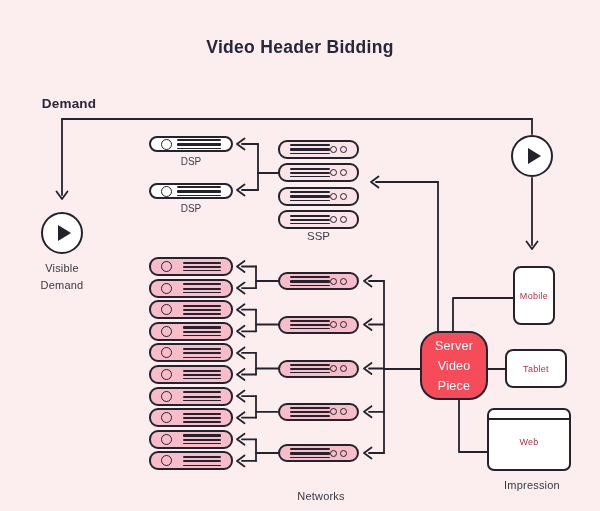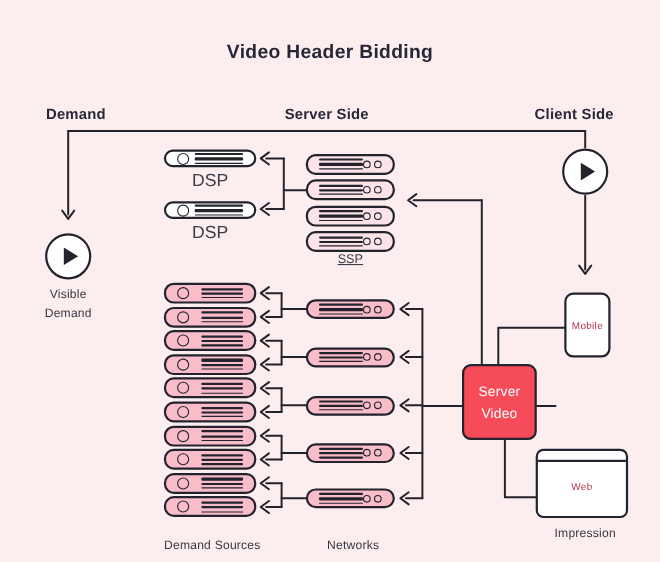--- a/index.html
+++ b/index.html
@@ -51,27 +51,27 @@
     border-radius:50%;background:#fff;box-sizing:border-box;
     display:flex;align-items:center;justify-content:center;
   }
   .play .tri{
     width:0;height:0;margin-left:4px;
     border-left:13px solid var(--outline);
     border-top:8px solid transparent;border-bottom:8px solid transparent;
   }
 
   .lbl{position:absolute;text-align:center;color:var(--text-mid);}
-  .lbl.small{font-size:16px;}
+  .lbl.small{font-size:10px;}
   .lbl.med{font-size:11px;color:#383845;letter-spacing:.2px;}
   .two-line{line-height:17px;}
 
   #ssp-piece{
     position:absolute;left:420px;top:315px;width:68px;height:69px;box-sizing:border-box;
-    background:var(--accent);border:2px solid var(--outline);border-radius:8px;
+    background:var(--accent);border:2px solid var(--outline);border-radius:19px;
     color:#fff;font-size:12.5px;font-weight:500;text-align:center;
     display:flex;flex-direction:column;justify-content:center;line-height:20px;letter-spacing:.2px;
   }
 
   .device{
     position:absolute;box-sizing:border-box;background:#fff;border:2px solid var(--outline);
     display:flex;align-items:center;justify-content:center;
     color:var(--dev-red);font-size:9px;font-weight:500;letter-spacing:.3px;
   }
   #dev-mobile{left:513px;top:250px;width:42px;height:59px;border-radius:8px;text-align:center;}
@@ -143,53 +143,54 @@
       <path d="M256,423.3 V444.9" fill="none" stroke="#23232E" stroke-width="1.8" stroke-linecap="round" stroke-linejoin="round"></path>
       <path d="M256,423.3 H242" fill="none" stroke="#23232E" stroke-width="1.8" stroke-linecap="round" stroke-linejoin="round"></path>
       <path d="M244.5,417.8 L237,423.3 L244.5,428.8" fill="none" stroke="#23232E" stroke-width="1.8" stroke-linecap="round" stroke-linejoin="round"></path>
       <path d="M256,444.9 H242" fill="none" stroke="#23232E" stroke-width="1.8" stroke-linecap="round" stroke-linejoin="round"></path>
       <path d="M244.5,439.4 L237,444.9 L244.5,450.4" fill="none" stroke="#23232E" stroke-width="1.8" stroke-linecap="round" stroke-linejoin="round"></path>
     </svg>
 
   <div class="title">Video Header Bidding</div>
 
   <div class="colhead" id="head-demand">Demand</div>
-  <div class="colhead" id="head-server">Server Side</div>
-  <div class="colhead" id="head-client">Client Side</div>
 
   <div class="play" style="left:41px;top:196px;">
     <span class="tri"></span>
   </div>
   <div class="lbl med two-line" style="left:12px;top:244px;width:100px;">
     <div>Visible</div>
     <div>Demand</div>
   </div>
 
   <div class="play" style="left:511px;top:119px;">
     <span class="tri"></span>
   </div>
 
   <div class="lbl small" style="left:149px;top:140px;width:84px;">DSP</div>
   <div class="lbl small" style="left:149px;top:187px;width:84px;">DSP</div>
-  <div class="lbl small" style="left:278px;top:214px;width:81px;font-size:11.5px;text-decoration:underline;">SSP</div>
+  <div class="lbl small" style="left:278px;top:214px;width:81px;font-size:11.5px;">SSP</div>
 
   <div id="ssp-piece">
     <span>Server</span>
     <span>Video</span>
+    <span>Piece</span>
   </div>
 
   <div class="device" id="dev-mobile">
     <span>Mobile</span>
+  </div>
+  <div class="device" id="dev-tablet">
+    <span>Tablet</span>
   </div>
   <div class="device" id="dev-web">
     <span class="bar"></span>
     <span>Web</span>
   </div>
 
-  <div class="lbl med" style="left:128px;top:474px;width:130px;">Demand Sources</div>
   <div class="lbl med" style="left:266px;top:474px;width:110px;">Networks</div>
   <div class="lbl med" style="left:477px;top:463px;width:110px;">Impression</div>
 
 <div class="server" style="left: 149px; top: 120px; width: 84px; height: 16px; background: rgb(255, 255, 255);">
       <span class="c"></span>
       <span class="ln w44">
         <i></i>
         <i></i>
         <i class="t"></i>
       </span>

